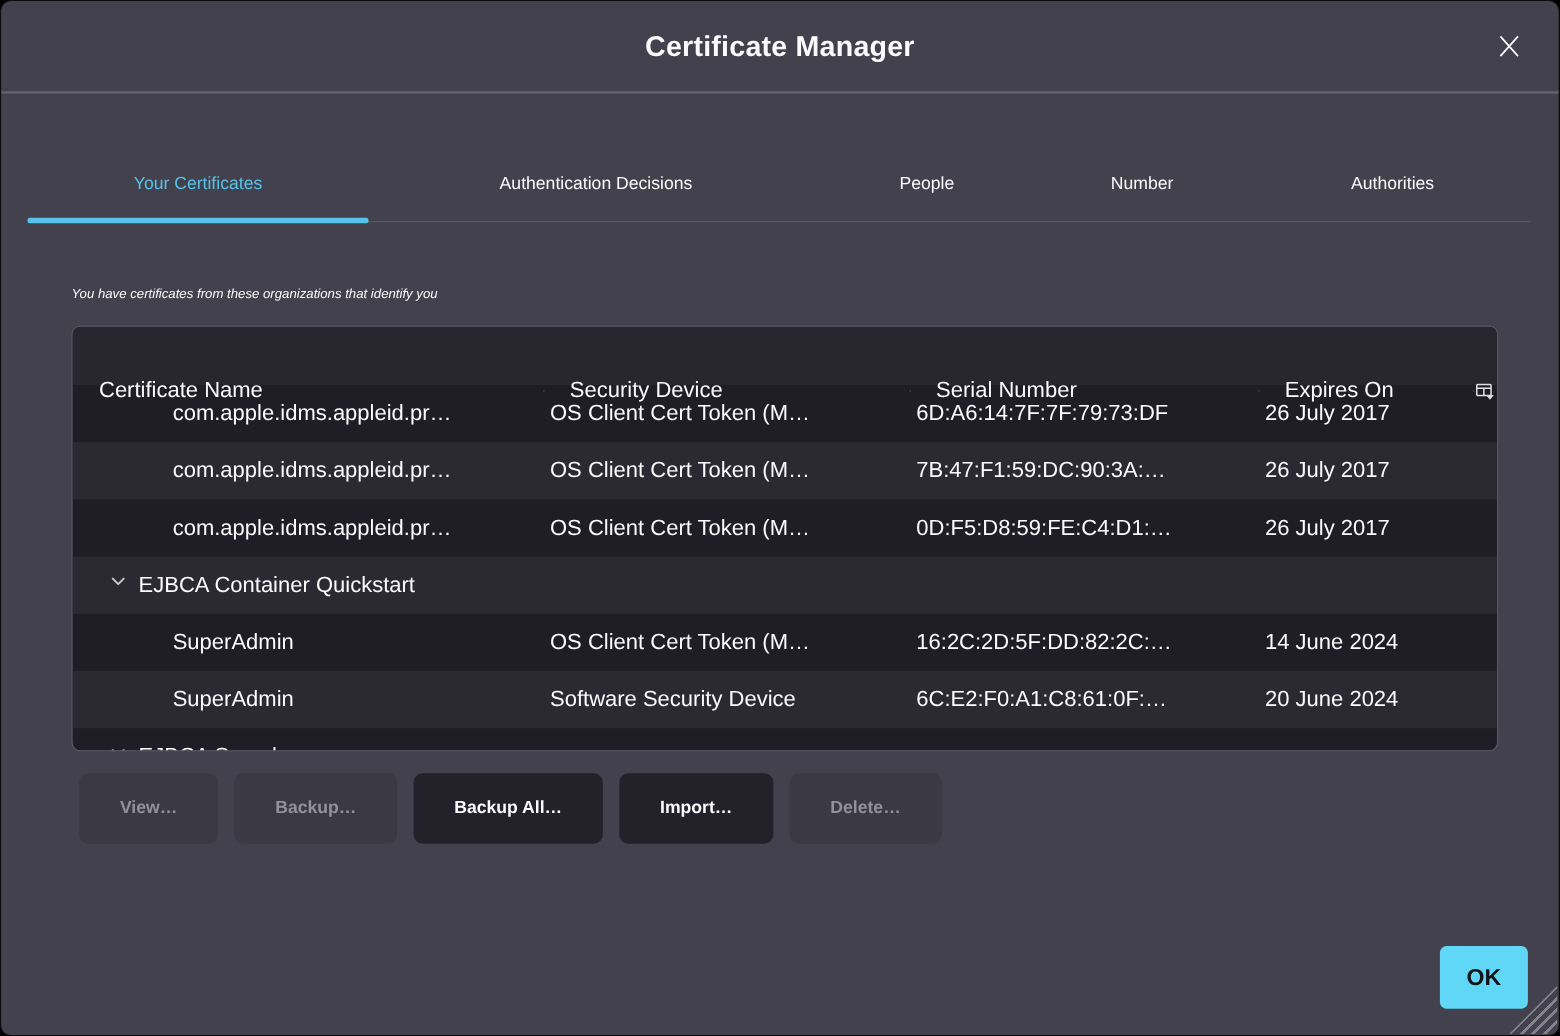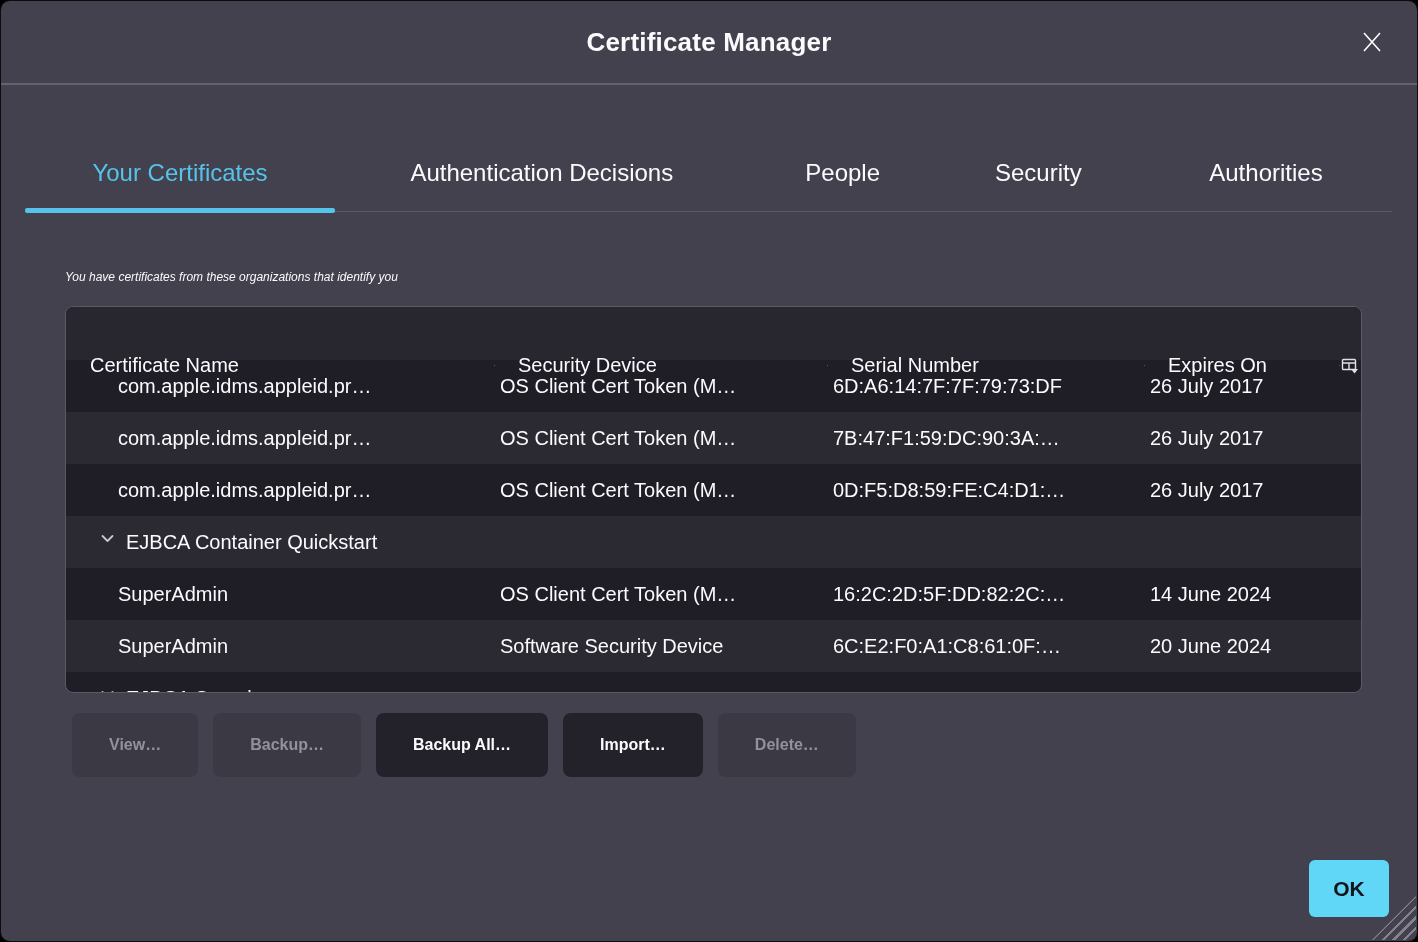--- a/index.html
+++ b/index.html
@@ -9,41 +9,41 @@
     font-family:"Liberation Sans","DejaVu Sans",sans-serif; color:#fbfbfe;
   }
   
   .titlebar { height:82px; display:flex; align-items:center; justify-content:center;
     border-bottom:2px solid #64636d; position:relative; }
   .title { font-size:26px; font-weight:700; letter-spacing:.2px; }
   .close { position:absolute; right:30px; top:50%; transform:translateY(-50%);
     width:30px; height:30px; cursor:pointer; display:flex; align-items:center; justify-content:center; }
   
   .tabs { display:flex; margin:62px 25px 0 24px; border-bottom:1px solid #5b5b66; }
-  .tab { text-align:center; font-size:24px; padding:12px 0 24px; position:relative; cursor:pointer; }
+  .tab { text-align:center; font-size:16px; padding:12px 0 24px; position:relative; cursor:pointer; }
   .tab:nth-child(1){flex:305;} .tab:nth-child(2){flex:407;} .tab:nth-child(3){flex:185;}
   .tab:nth-child(4){flex:200;} .tab:nth-child(5){flex:248;}
   .tab.active { color:#56c3ea; }
   .tab.active::after { content:""; position:absolute; left:0; right:0; bottom:-2px; height:5px;
     background:#56c3ea; border-radius:2px; }
   
   .desc { margin:58px 64px 22px 64px; font-size:12px;font-style:italic; }
   
   .table { margin:0 57px 0 64px; width:1297px; height:387px; box-sizing:border-box;
     border:1px solid #5b5b66; border-radius:8px; overflow:hidden; background:#1f1e27; }
   .thead { display:grid; grid-template-columns:428px 333px 317px 195px 1fr; height:53px;
     background:#28272f; font-size:20px; }
   .th { position:relative; padding-left:24px; display:flex; align-items:center; cursor:pointer;margin-top:47px; }
   .th.sep::before { content:""; position:absolute; left:0; top:11px; bottom:11px; width:1px; background:#5b5b66; }
   .th-icon { padding-left:0; justify-content:center; }
   .row { display:grid; grid-template-columns:428px 333px 317px 195px 1fr; height:52px;
     align-items:center; font-size:20px; cursor:default; }
   .row.alt { background:#2b2a33; }
   .cell { padding-left:6px; white-space:nowrap; overflow:hidden; }
-  .cell.name { padding-left:52px; }
+  .cell.name { padding-left:91px; }
   .row.group .cell.name { padding-left:34px; display:flex; align-items:flex-start; gap:11px; }
   .chev { flex:0 0 auto; }
   
   .actions { display:flex; gap:15px; margin:20px 0 0 71px; }
   .action { height:64px; padding:0 37px; border:none; border-radius:8px;
     font-family:"Liberation Sans","DejaVu Sans",sans-serif; font-size:16px; font-weight:700;
     background:#23222b; color:#fbfbfe; cursor:pointer; }
   .action.disabled { background:#3a3944; color:#92919c; cursor:default; }
   
   .ok { position:absolute; right:28px; bottom:24px; width:80px; height:57px;
@@ -64,21 +64,21 @@
       <svg width="26" height="26" viewBox="0 0 26 26">
         <path d="M5 4 L21 22 M21 4 L5 22" stroke="#fbfbfe" stroke-width="1.6" fill="none"></path>
       </svg>
     </div>
   </div>
 
   <div class="tabs">
     <div class="tab active">Your Certificates</div>
     <div class="tab">Authentication Decisions</div>
     <div class="tab">People</div>
-    <div class="tab">Security</div>
+    <div class="tab">Number</div>
     <div class="tab">Authorities</div>
   </div>
 
   <div class="desc">You have certificates from these organizations that identify you</div>
 
   <div class="table">
     <div class="thead">
       <div class="th">Certificate Name</div>
       <div class="th sep">Security Device</div>
       <div class="th sep">Serial Number</div>

